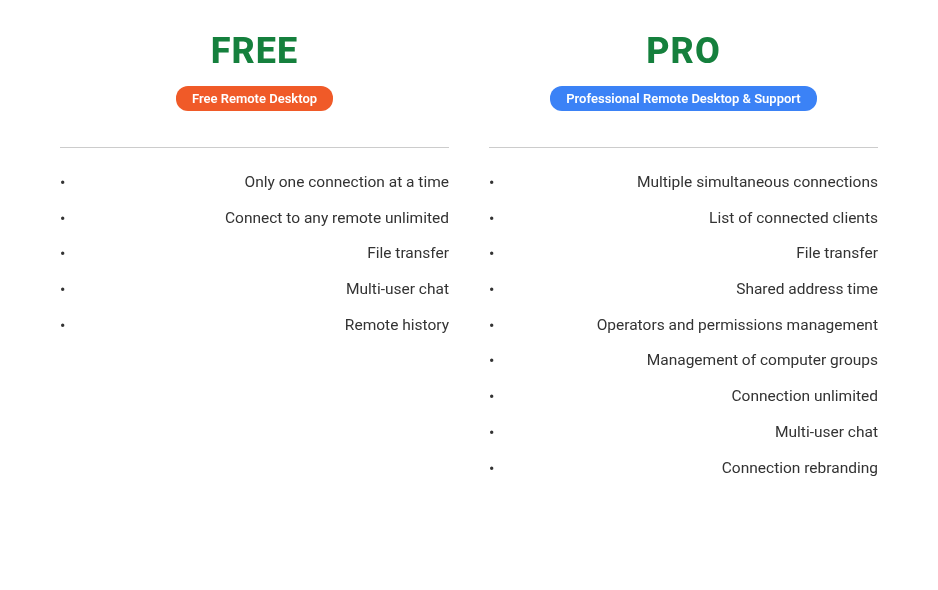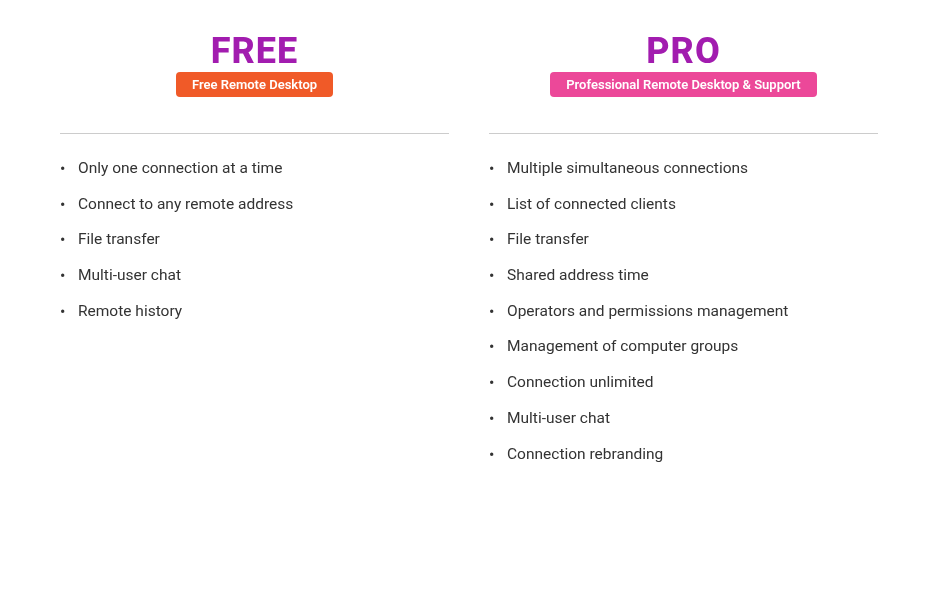--- a/index.html
+++ b/index.html
@@ -27,56 +27,58 @@
 
     .column {
       flex: 1;
       padding: 0 20px;
     }
 
     .column-title {
       text-align: center;
       font-size: 36px;
       font-weight: 800;
-      color: #a21caf;
+      color: #15803d;
+      margin-bottom: 14px;
       letter-spacing: 1px;
     }
 
     .badge {
       display: inline-block;
       padding: 5px 16px;
-      border-radius: 4px;
+      border-radius: 12px;
       font-size: 13px;
       font-weight: 600;
       color: #ffffff;
       margin-bottom: 18px;
     }
 
     .badge-free {
       background-color: #f05a28;
     }
 
     .badge-pro {
-      background-color: #ec4899;
+      background-color: #3b82f6;
     }
 
     .badge-wrapper {
       text-align: center;
       margin-bottom: 18px;
     }
 
     .divider {
       border: none;
       border-top: 1px solid #cccccc;
       margin-bottom: 24px;
     }
 
     .feature-list {
       list-style: none;
       padding: 0;
+      text-align: right;
     }
 
     .feature-list li {
       font-size: 15.5px;
       color: #333333;
       margin-bottom: 14px;
       padding-left: 18px;
       position: relative;
       line-height: 1.4;
     }
@@ -95,21 +97,21 @@
 <div class="comparison-container">
 
   <div class="column">
     <h2 class="column-title">FREE</h2>
     <div class="badge-wrapper">
       <span class="badge badge-free">Free Remote Desktop</span>
     </div>
     <hr class="divider">
     <ul class="feature-list">
     <li>Only one connection at a time</li>
-        <li>Connect to any remote address</li>
+        <li>Connect to any remote unlimited</li>
         <li>File transfer</li>
         <li>Multi-user chat</li>
         <li>Remote history</li>
       </ul>
   </div>
 
   <div class="column">
     <h2 class="column-title">PRO</h2>
     <div class="badge-wrapper">
       <span class="badge badge-pro">Professional Remote Desktop &amp; Support</span>

